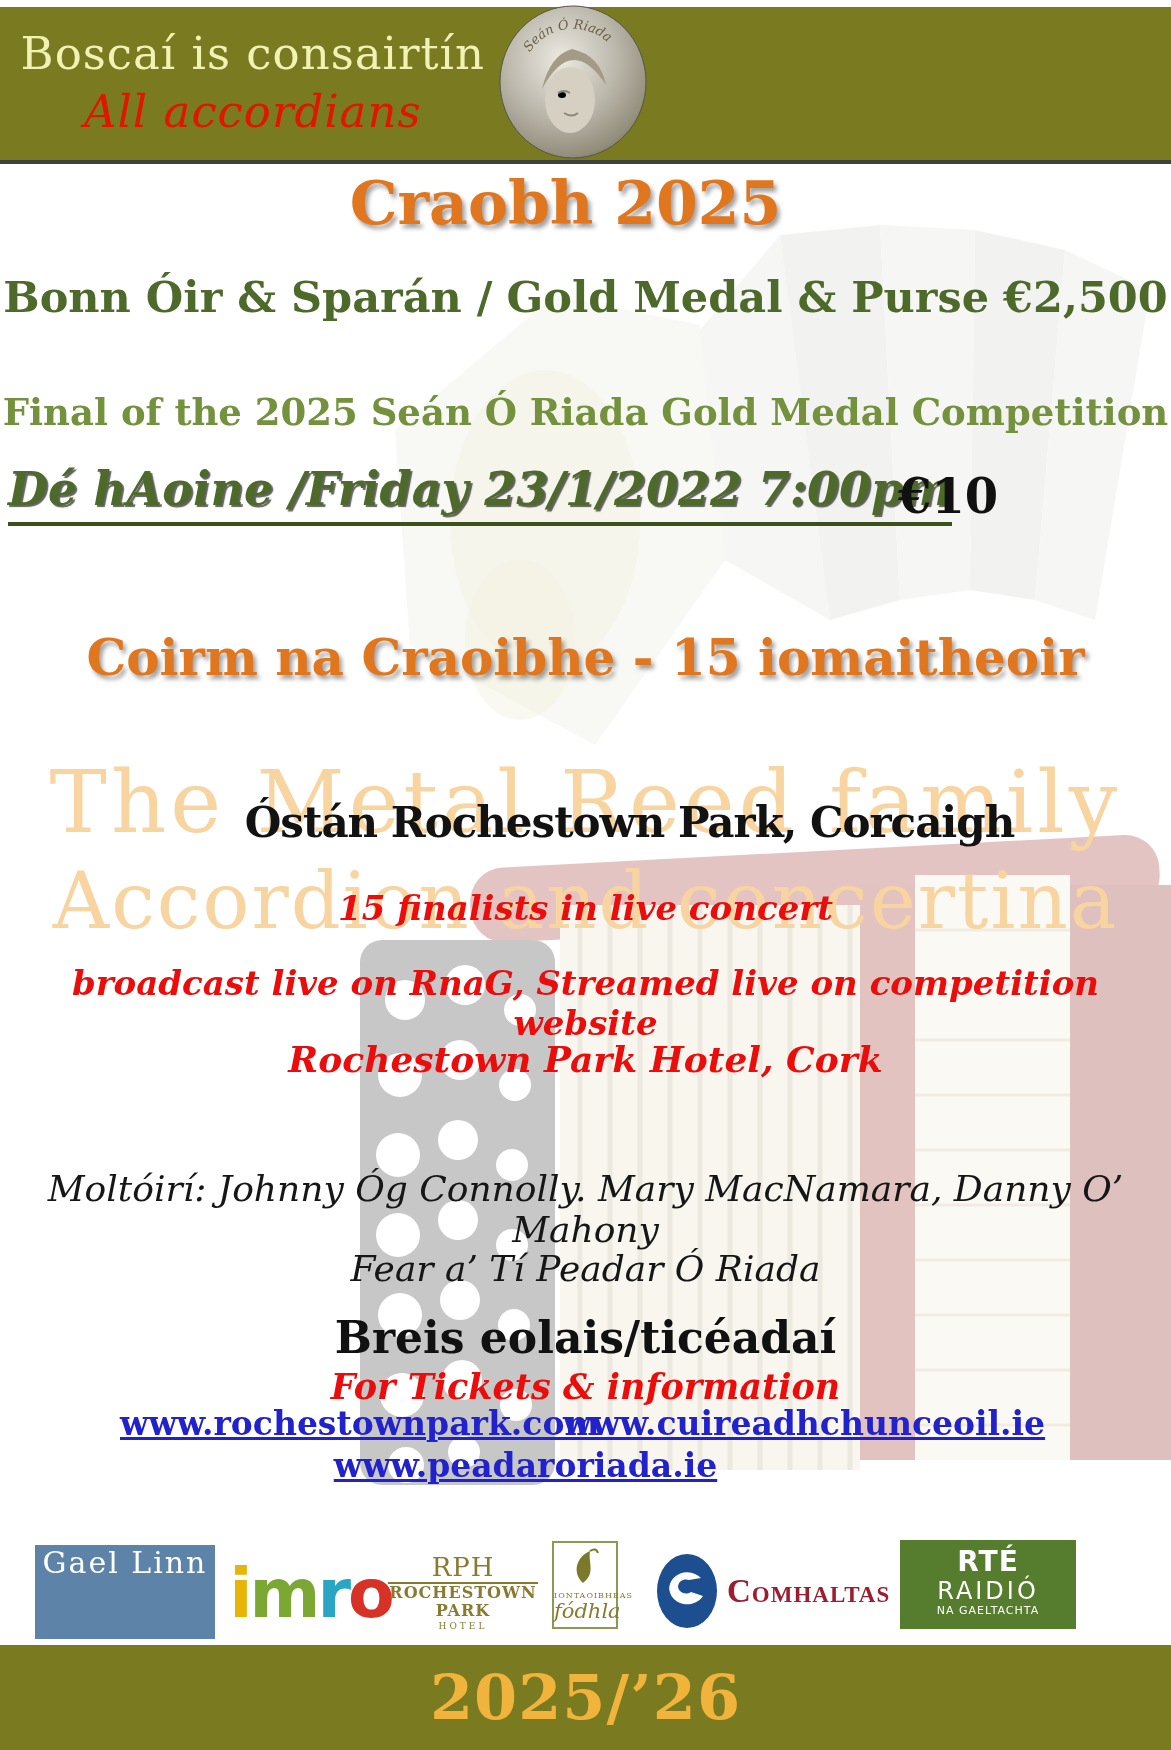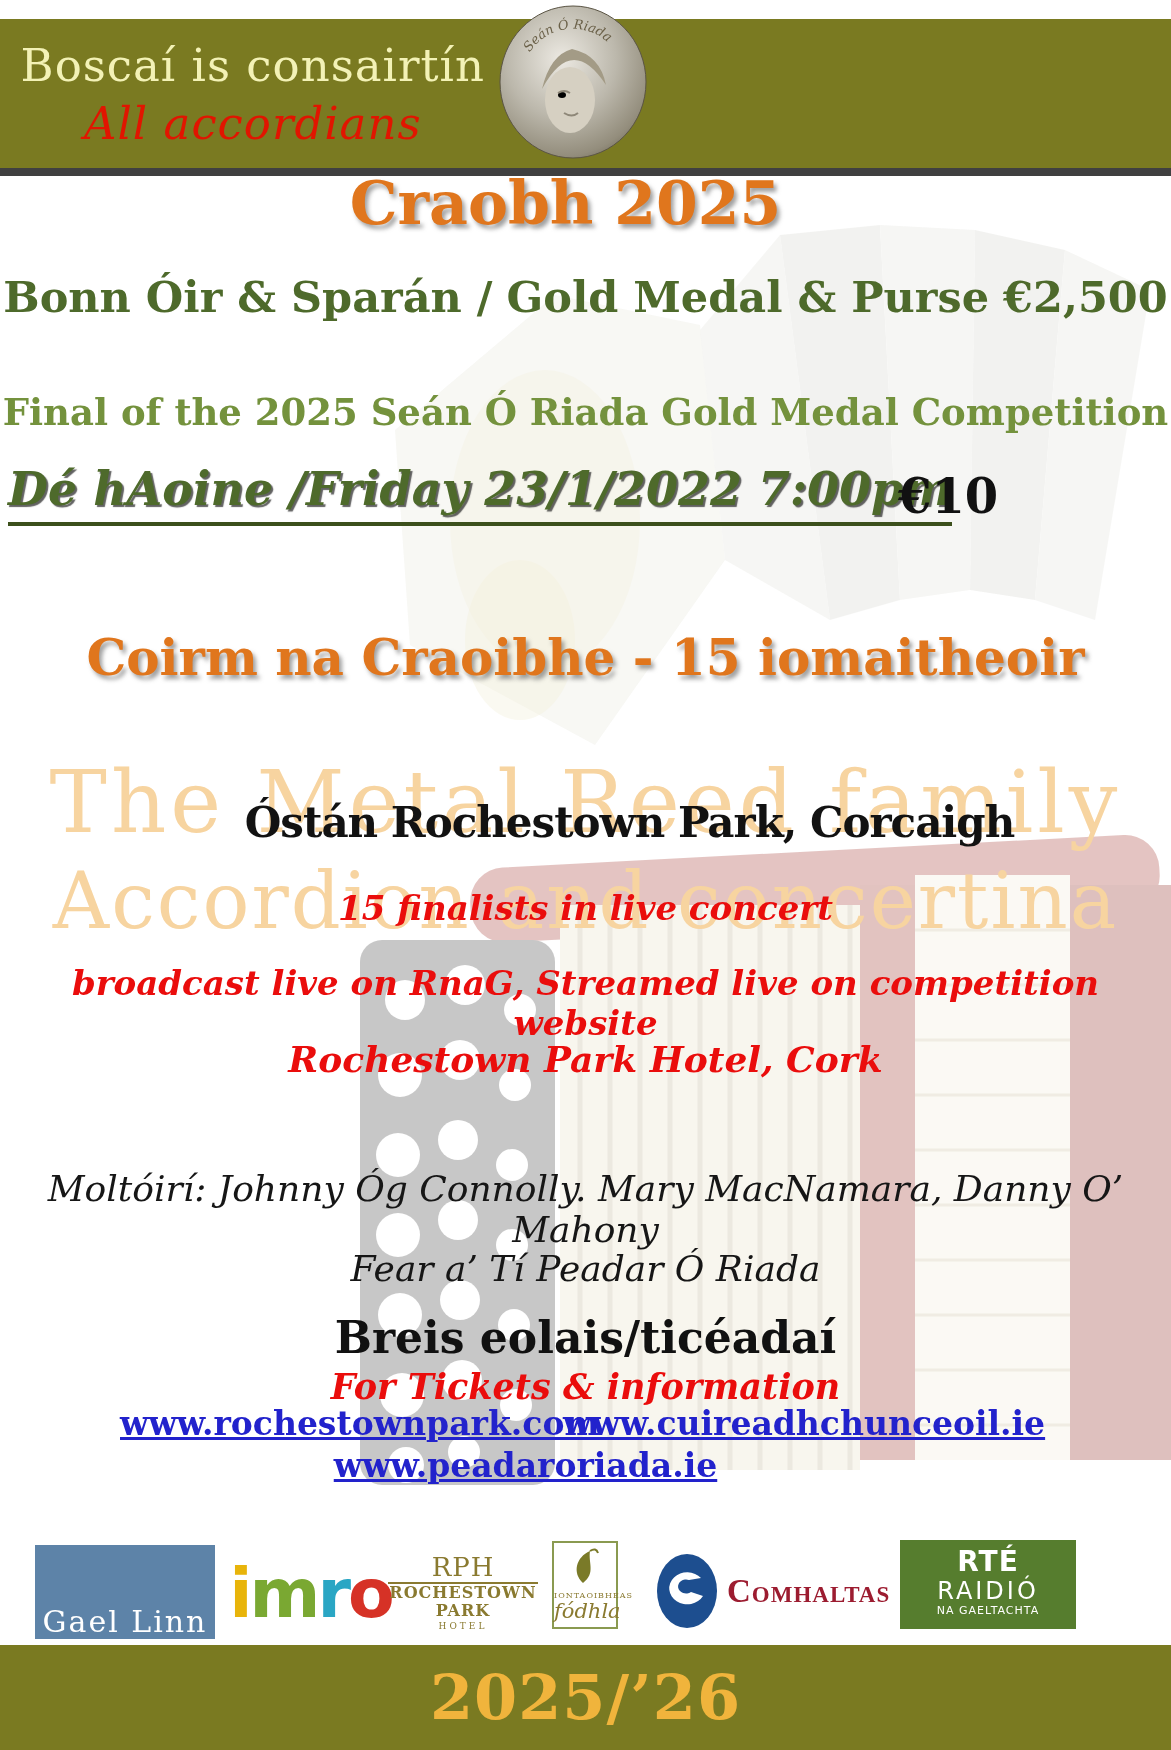--- a/index.html
+++ b/index.html
@@ -5,22 +5,22 @@
   html,body { margin:0; padding:0; }
   body {
     width:1171px; height:1750px; position:relative; background:#ffffff;
     font-family:"DejaVu Serif", serif; overflow:hidden;
   }
   .abs { position:absolute; }
   .ctr { left:0; width:100%; text-align:center; }
 
   
   .banner-top {
-    left:0; top:19px; width:100%; height:157px;
-    background:#7a7a21; border-bottom:8px solid #404040;
+    left:0; top:7px; width:100%; height:157px;
+    background:#7a7a21; border-bottom:4px solid #404040;
     box-sizing:border-box; display:flex;
   }
   .bt-col { width:50%; text-align:center; padding-top:18px; box-sizing:border-box; }
   .bt-col.left  { padding-right:80px; }
   .bt-col.right { padding-left:80px; }
   .bt-irish { color:#f3f2b6; font-size:45px; line-height:58px; letter-spacing:1px; }
   .bt-eng   { color:#e11500; font-size:45px; line-height:58px; font-style:italic; letter-spacing:1px; }
   .medal { left:498px; top:5px; }
 
   
@@ -72,21 +72,21 @@
   .link {
     color:#2222cc; font-weight:bold; font-size:33px;
     text-decoration:underline; text-decoration-thickness:3px; cursor:pointer;
     white-space:nowrap;
   }
   .url1 { top:1404px; left:120px; }
   .url2 { top:1404px; left:563px; }
   .url3 { top:1446px; left:0; width:1171px; text-align:center; padding-right:120px; box-sizing:border-box; }
   .gael-linn {
     left:35px; top:1545px; width:180px; height:94px; background:#5d83a8;
-    display:flex; align-items:flex-end; justify-content:center;
+    display:flex; align-items:flex-start; justify-content:center;
   }
   .gael-linn span { color:#ffffff; font-size:30px; letter-spacing:2px; font-family:"DejaVu Serif",serif; }
   .imro { left:228px; top:1548px; width:165px; height:90px; display:flex; align-items:center; justify-content:center;
           font-family:"DejaVu Sans", sans-serif; font-weight:bold; font-size:68px; letter-spacing:-3px; }
   .imro .l1 { color:#e8b40a; } .imro .l2 { color:#7aa832; } .imro .l3 { color:#2aa6c4; } .imro .l4 { color:#d63226; }
   .rph { left:388px; top:1552px; width:150px; height:84px; text-align:center; color:#8a7a30; }
   .rph .mono { font-size:26px; letter-spacing:1px; line-height:30px; }
   .rph .name { font-size:16px; font-weight:bold; letter-spacing:1px; border-top:2px solid #8a7a30; padding-top:0; line-height:18px; }
   .rph .sub  { font-size:9px; letter-spacing:3px; line-height:12px; }
   .fodhla {

